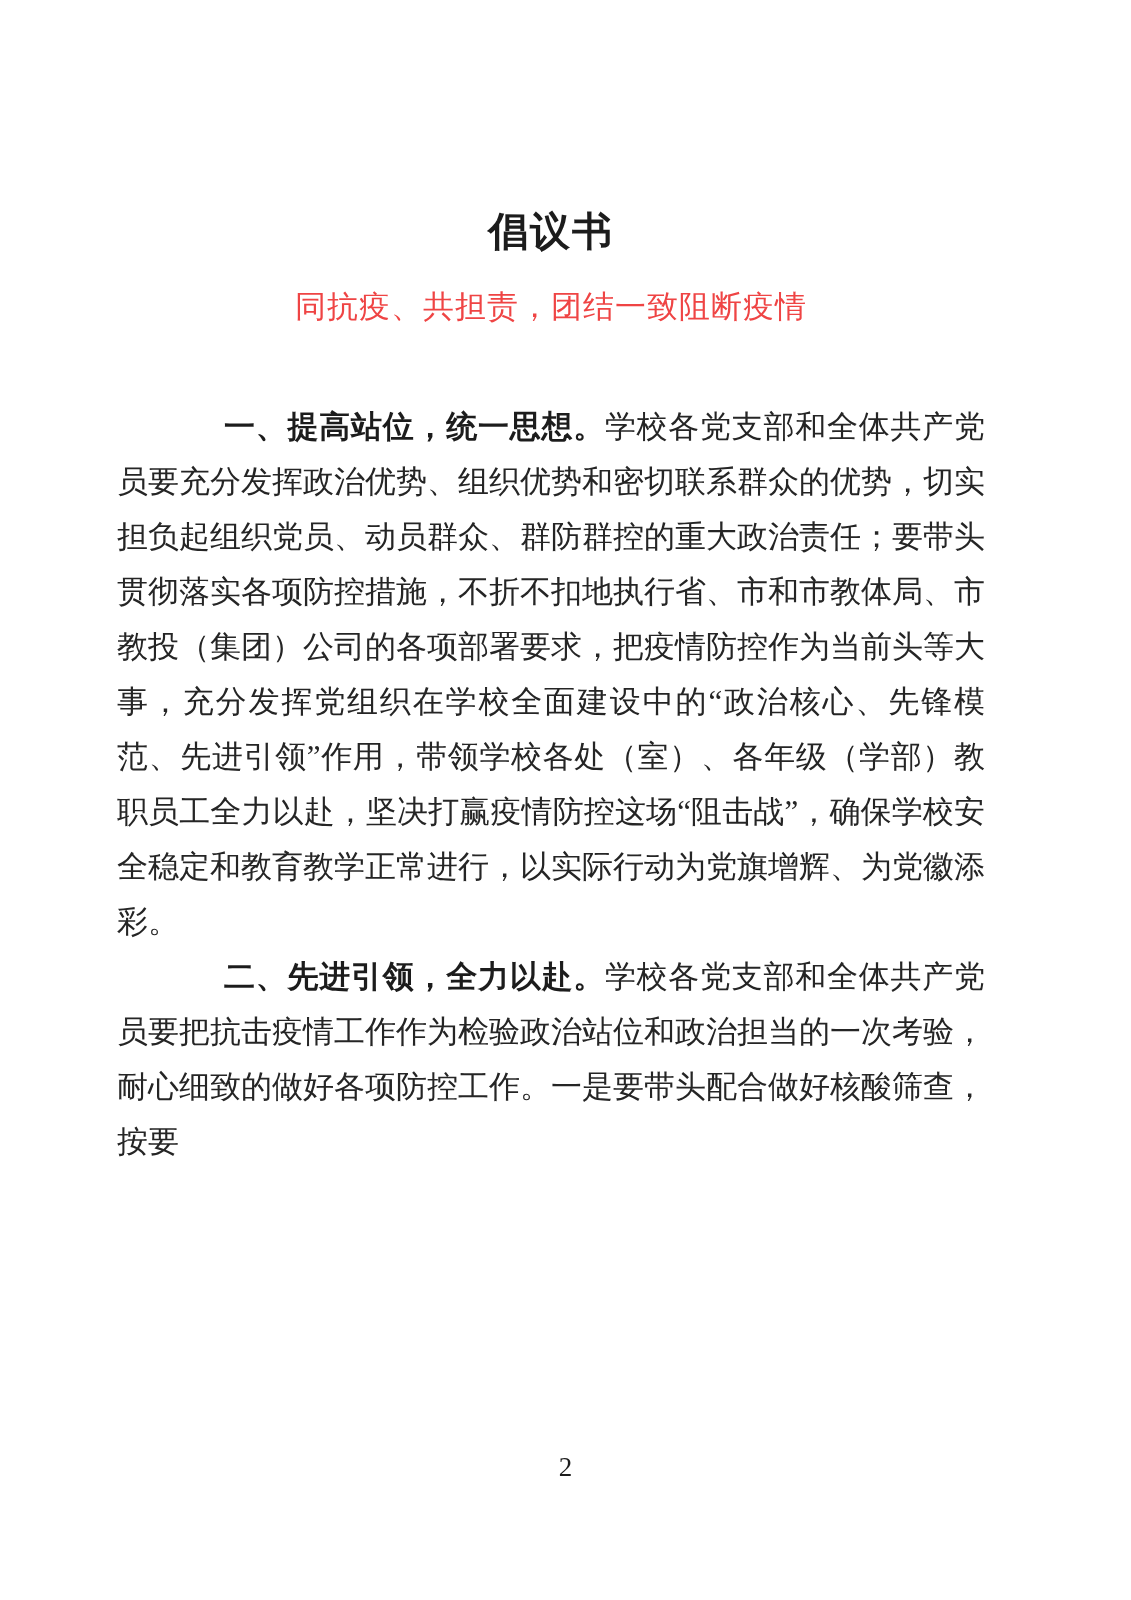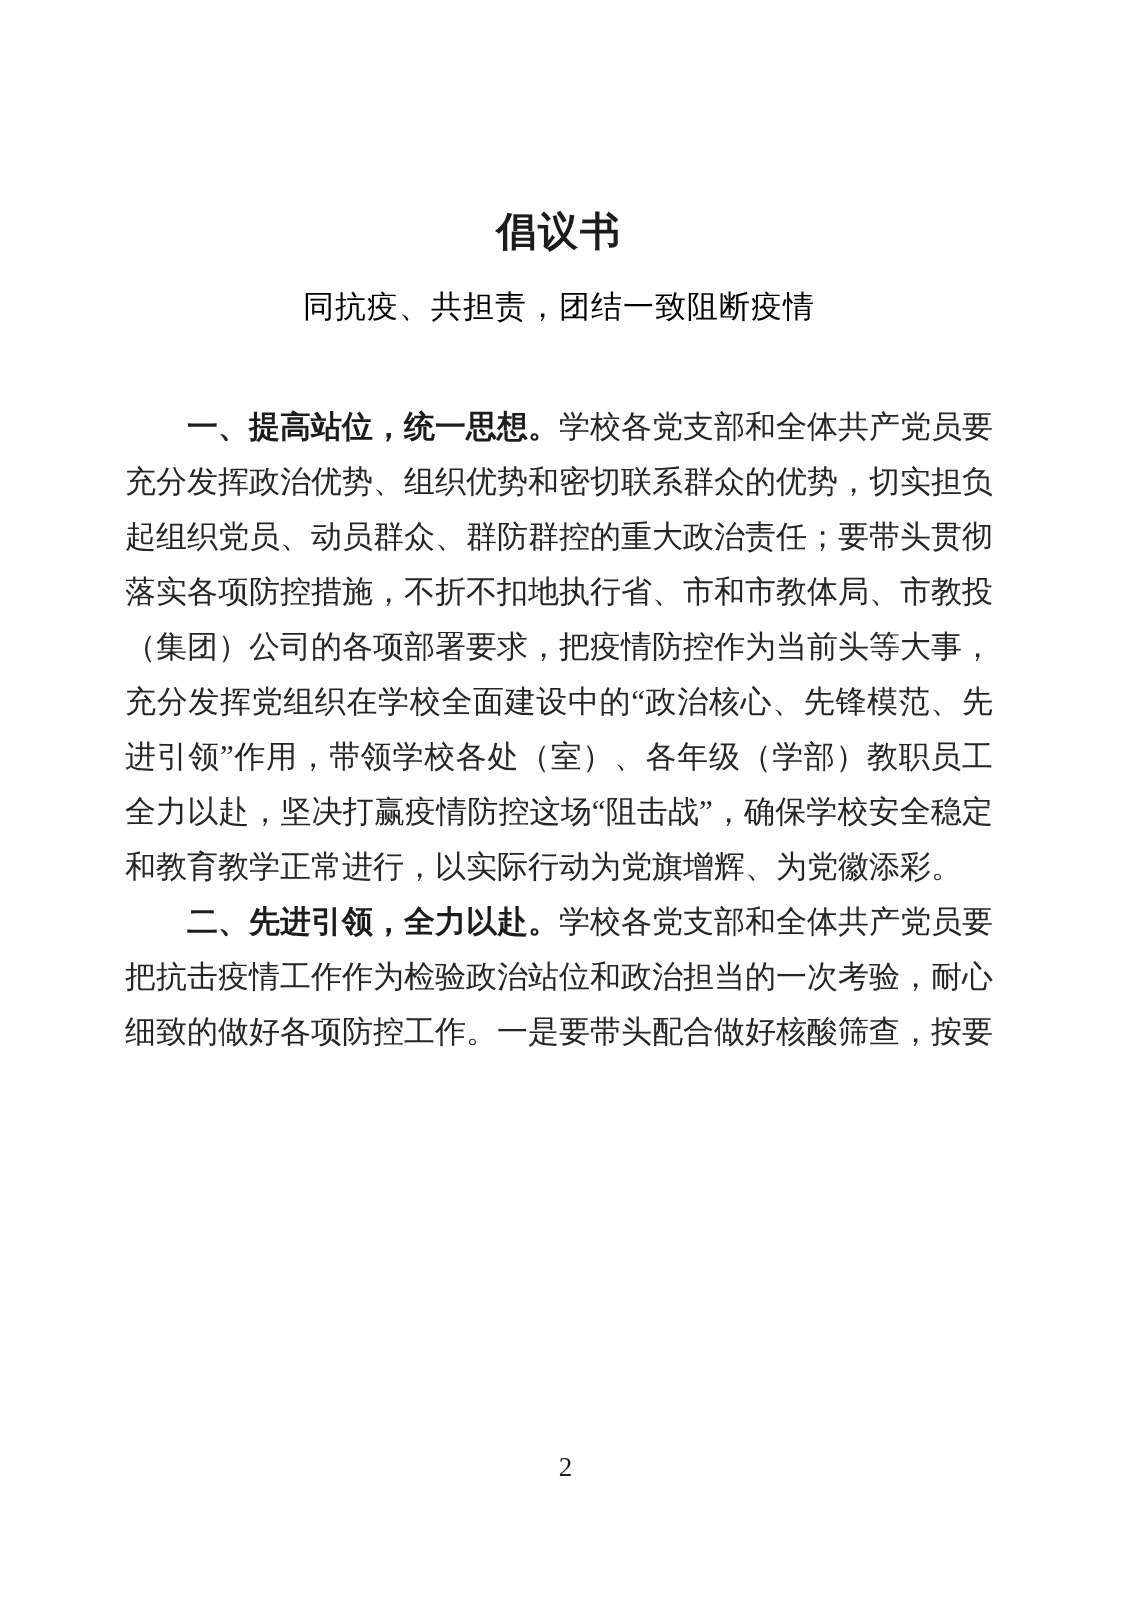--- a/index.html
+++ b/index.html
@@ -11,60 +11,61 @@
     position: relative;
     width: 1131px;
     height: 1600px;
     background: #ffffff;
     overflow: hidden;
     color: #212121;
     font-family: "Liberation Serif", "DejaVu Serif", serif;
   }
   .doc {
     position: absolute;
-    left: 125px;
+    left: 117px;
     top: 205px;
     width: 868px;
   }
   .doc-title {
     font-family: "Liberation Sans", "DejaVu Sans", sans-serif;
     font-weight: 700;
     font-size: 40px;
     line-height: 52px;
     text-align: center;
     letter-spacing: 2px;
     color: #1c1c1c;
   }
   .doc-subtitle {
     font-size: 31px;
     line-height: 40px;
     text-align: center;
     margin-top: 30px;
     letter-spacing: 1px;
-    color: #000000;
+    color: #ef4444;
   }
   .doc-body {
     margin-top: 72px;
     font-size: 31px;
     line-height: 55px;
     text-align: justify;
     color: #252525;
   }
   .salutation {
     font-weight: 700;
     margin: 0;
   }
   p.para {
     margin: 0;
     text-indent: 2em;
   }
   .lead {
     font-weight: 700;
     font-family: "Liberation Sans", "DejaVu Sans", sans-serif;
     color: #1c1c1c;
+    margin-left: 45px;
   }
   .page-number {
     position: absolute;
     left: 0;
     top: 1452px;
     width: 100%;
     text-align: center;
     font-size: 27px;
     color: #1c1c1c;
   }

